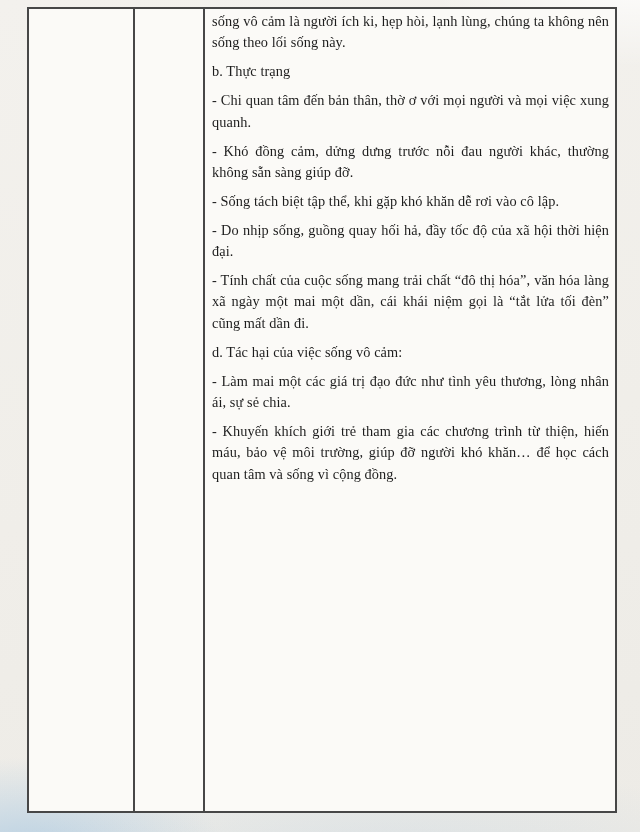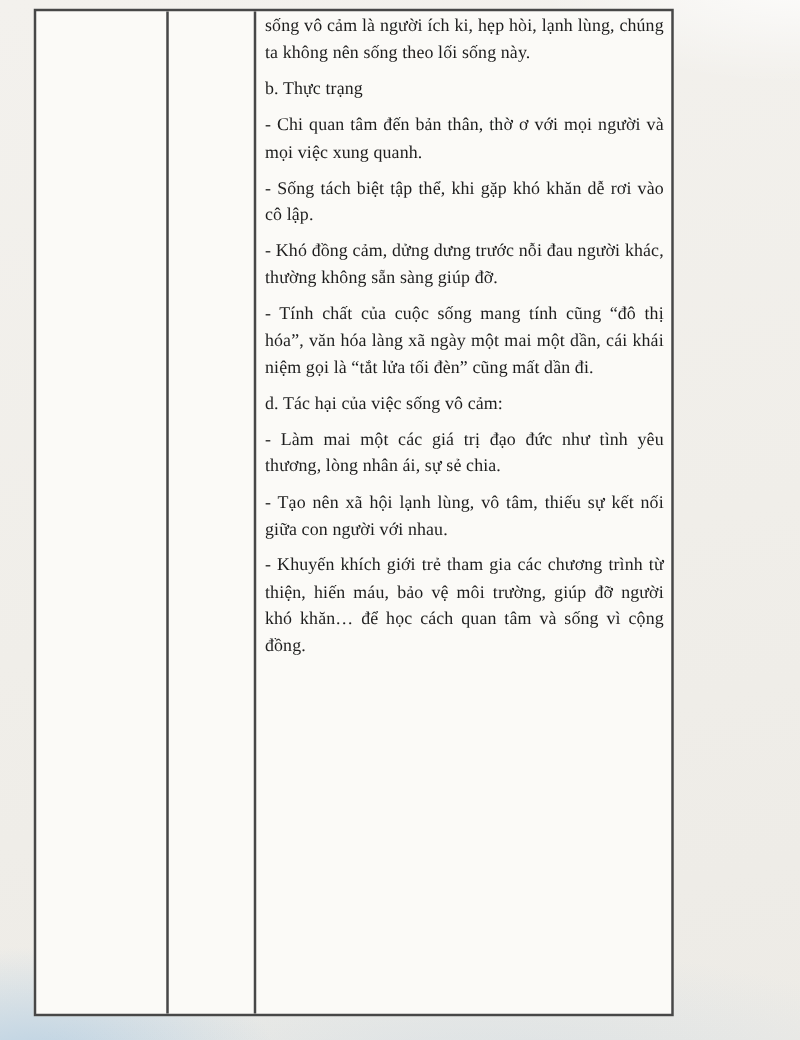--- a/index.html
+++ b/index.html
@@ -15,21 +15,21 @@
     background:
       radial-gradient(ellipse 280px 130px at 4% 102%, rgba(145,188,224,0.55), rgba(145,188,224,0) 70%),
       radial-gradient(ellipse 520px 150px at 60% 104%, rgba(168,198,224,0.28), rgba(168,198,224,0) 72%),
       radial-gradient(ellipse 300px 120px at 100% -2%, rgba(255,255,255,0.8), rgba(255,255,255,0) 70%),
       linear-gradient(168deg, #f3f1ed 0%, #f0eee9 55%, #edebe6 100%);
   }
   .doc-table {
     position: absolute;
     left: 27px;
     top: 7px;
-    width: 512px;
+    width: 590px;
     height: 806px;
     box-sizing: border-box;
     border: 2px solid #474747;
     background: #fbfaf7;
     display: flex;
     overflow: hidden;
   }
   .cell {
     box-sizing: border-box;
     height: 100%;
@@ -58,21 +58,21 @@
 </head>
 <body>
 
 <div class="doc-table">
   <div class="cell col-1"></div>
   <div class="cell col-2"></div>
   <div class="cell col-3">
     <p>sống vô cảm là người ích ki, hẹp hòi, lạnh lùng, chúng ta không nên sống theo lối sống này.</p>
     <p>b. Thực trạng</p>
     <p>- Chi quan tâm đến bản thân, thờ ơ với mọi người và mọi việc xung quanh.</p>
+    <p>-  Khó đồng cảm, dửng dưng trước nỗi đau người khác, thường không sẵn sàng giúp đỡ.</p>
     <p>- Sống tách biệt tập thể, khi gặp khó khăn dễ rơi vào cô lập.</p>
-    <p>-  Khó đồng cảm, dửng dưng trước nỗi đau người khác, thường không sẵn sàng giúp đỡ.</p>
-    <p>- Tính chất của cuộc sống mang tính cũng “đô thị hóa”, văn hóa làng xã ngày một mai một dần, cái khái niệm gọi là “tắt lửa tối đèn” cũng mất dần đi.</p>
+    <p>- Do nhịp sống, guồng quay hối hả, đầy tốc độ của xã hội thời hiện đại.</p>
+    <p>- Tính chất của cuộc sống mang trải chất “đô thị hóa”, văn hóa làng xã ngày một mai một dần, cái khái niệm gọi là “tắt lửa tối đèn” cũng mất dần đi.</p>
     <p>d. Tác hại của việc sống vô cảm:</p>
     <p>- Làm mai một các giá trị đạo đức như tình yêu thương, lòng nhân ái, sự sẻ chia.</p>
-    <p>- Tạo nên xã hội lạnh lùng, vô tâm, thiếu sự kết nối giữa con người với nhau.</p>
     <p>- Khuyến khích giới trẻ tham gia các chương trình từ thiện, hiến máu, bảo vệ môi trường, giúp đỡ người khó khăn… để học cách quan tâm và sống vì cộng đồng.</p>
   </div>
 </div>
 
 </body></html>

